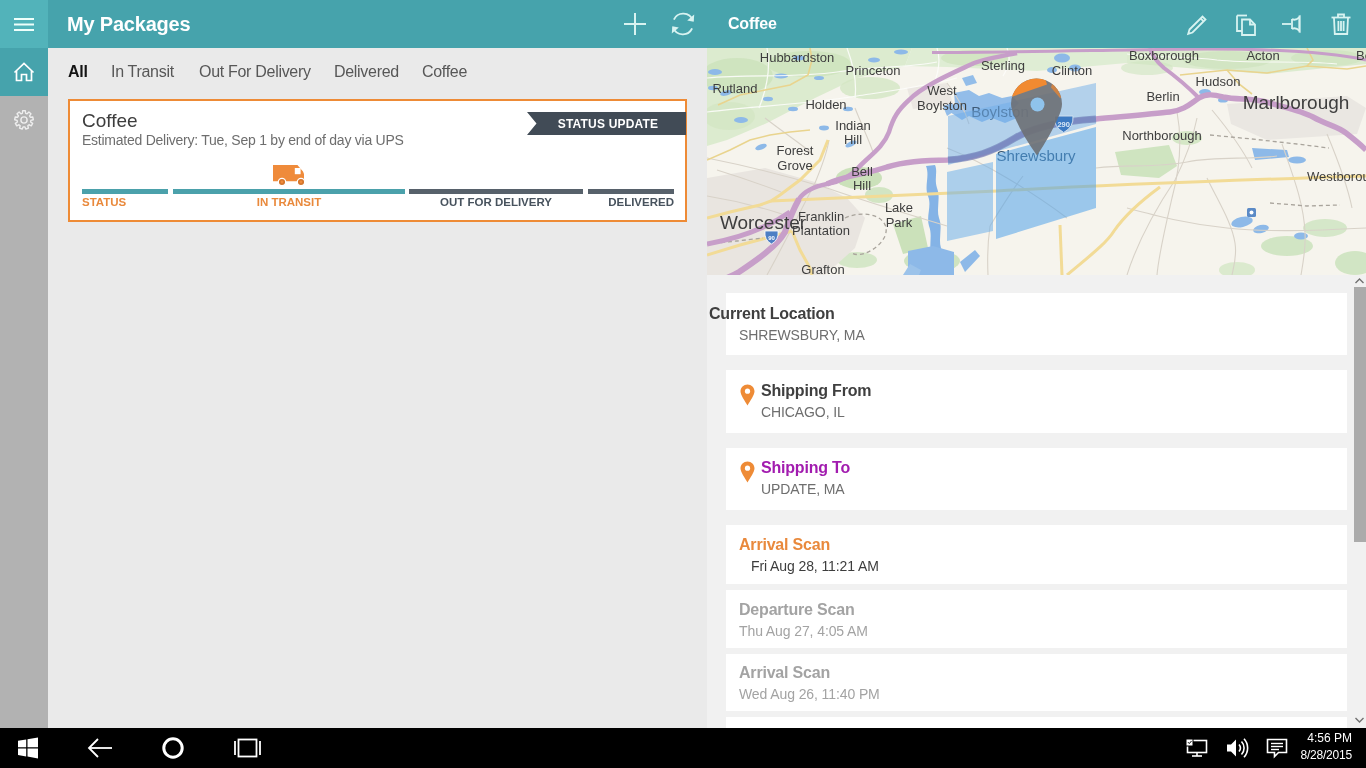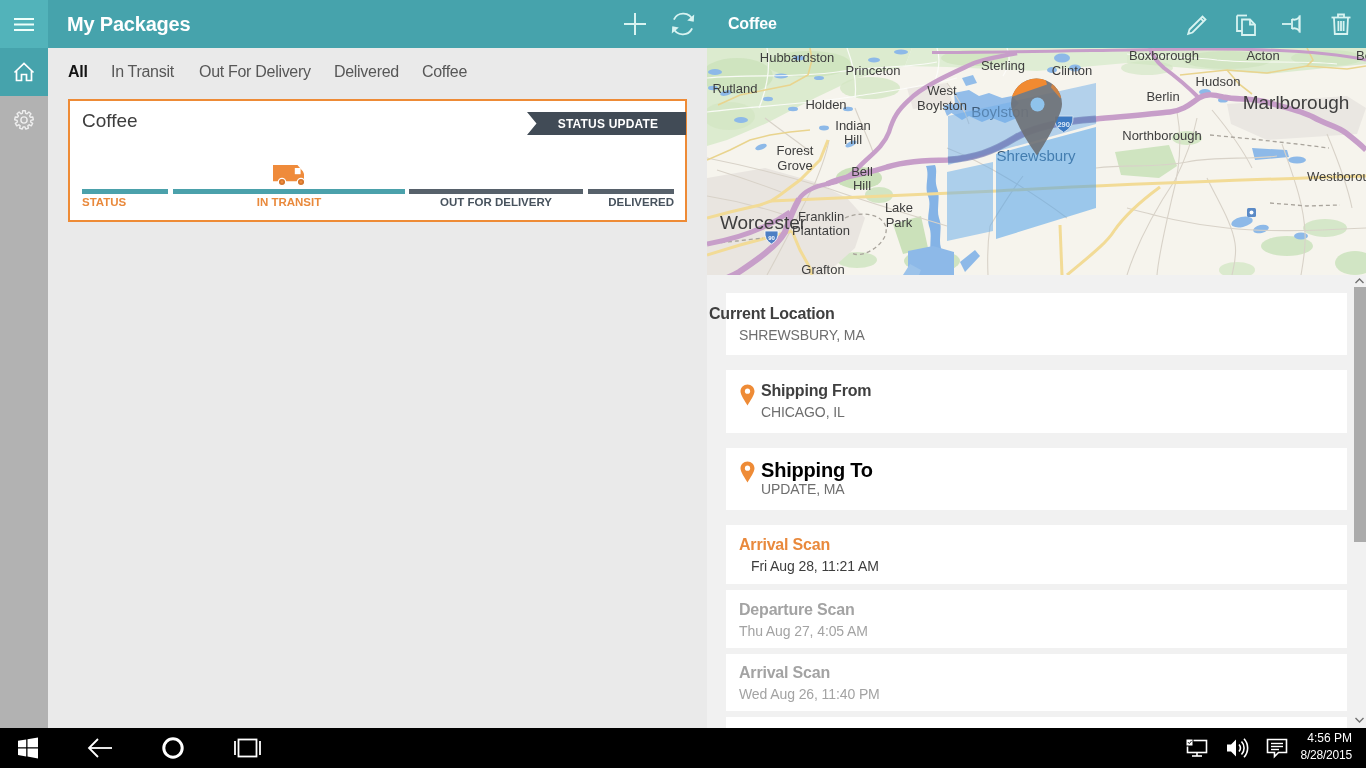--- a/index.html
+++ b/index.html
@@ -94,20 +94,21 @@
   </svg>
 
   <div class="abs" style="left:68px;top:63px;font-size:16px;color:#141414;font-weight:bold;letter-spacing:-0.2px;">All</div>
   <div class="abs" style="left:111px;top:63px;font-size:16px;color:#575757;letter-spacing:-0.3px;">In Transit</div>
   <div class="abs" style="left:199px;top:63px;font-size:16px;color:#575757;letter-spacing:-0.3px;">Out For Delivery</div>
   <div class="abs" style="left:334px;top:63px;font-size:16px;color:#575757;letter-spacing:-0.3px;">Delivered</div>
   <div class="abs" style="left:422px;top:63px;font-size:16px;color:#575757;letter-spacing:-0.3px;">Coffee</div>
 
   <div class="abs" style="left:68px;top:99px;width:619px;height:123px;background:#fff;border:2px solid #ee8b36;"></div>
   <div class="abs" style="left:82px;top:110px;font-size:19px;color:#3d3d3d;">Coffee</div>
+  <div class="abs" style="left:82px;top:132px;font-size:14px;color:#6e6e6e;letter-spacing:-0.25px;">Estimated Delivery: Tue, Sep 1 by end of day via UPS</div>
 
   <svg class="abs" style="left:527px;top:112px" width="159" height="23">
     <polygon points="0,0 159,0 159,23 0,23 9.5,11.5" fill="#414b56"></polygon>
     <text x="81" y="16" font-size="12" font-weight="bold" fill="#ffffff" text-anchor="middle" letter-spacing="0.2">STATUS UPDATE</text>
   </svg>
 
   <div class="abs" style="left:82px;top:189px;width:86px;height:5px;background:#4ba1ab;"></div>
   <div class="abs" style="left:173px;top:189px;width:232px;height:5px;background:#4ba1ab;"></div>
   <div class="abs" style="left:409px;top:189px;width:174px;height:5px;background:#57616b;"></div>
   <div class="abs" style="left:588px;top:189px;width:86px;height:5px;background:#57616b;"></div>
@@ -331,21 +332,21 @@
     <circle cx="7.5" cy="7.2" r="2.6" fill="#ffffff"></circle>
   </svg>
   <div class="abs" style="left:761px;top:382px;font-size:16px;font-weight:bold;color:#3f3f3f;letter-spacing:-0.2px;">Shipping From</div>
   <div class="abs" style="left:761px;top:404px;font-size:14px;color:#6e6e6e;letter-spacing:-0.1px;">CHICAGO, IL</div>
 
   <div class="abs" style="left:726px;top:448px;width:621px;height:62px;background:#fff;"></div>
   <svg class="abs" style="left:740px;top:461px" width="15" height="24" viewBox="0 0 15 24">
     <path d="M 7.5 0.5 C 11.4 0.5 14.5 3.6 14.5 7.5 C 14.5 10.5 10 17.5 7.5 21.5 C 5 17.5 0.5 10.5 0.5 7.5 C 0.5 3.6 3.6 0.5 7.5 0.5 Z" fill="#ee8b36"></path>
     <circle cx="7.5" cy="7.2" r="2.6" fill="#ffffff"></circle>
   </svg>
-  <div class="abs" style="left:761px;top:459px;font-size:20px;font-weight:bold;color:#000000;letter-spacing:-0.2px;">Shipping To</div>
+  <div class="abs" style="left:761px;top:459px;font-size:16px;font-weight:bold;color:#a21caf;letter-spacing:-0.2px;">Shipping To</div>
   <div class="abs" style="left:761px;top:481px;font-size:14px;color:#6e6e6e;letter-spacing:-0.1px;">UPDATE, MA</div>
 
   <div class="abs" style="left:726px;top:525px;width:621px;height:59px;background:#fff;"></div>
   <div class="abs" style="left:739px;top:536px;font-size:16px;font-weight:bold;color:#e9893c;letter-spacing:-0.2px;">Arrival Scan</div>
   <div class="abs" style="left:739px;top:558px;font-size:14px;color:#3d3d3d;letter-spacing:-0.1px;margin-left:12px;">Fri Aug 28, 11:21 AM</div>
 
   <div class="abs" style="left:726px;top:590px;width:621px;height:58px;background:#fff;"></div>
   <div class="abs" style="left:739px;top:601px;font-size:16px;font-weight:bold;color:#a3a3a3;letter-spacing:-0.2px;">Departure Scan</div>
   <div class="abs" style="left:739px;top:623px;font-size:14px;color:#a3a3a3;letter-spacing:-0.1px;">Thu Aug 27, 4:05 AM</div>
 

